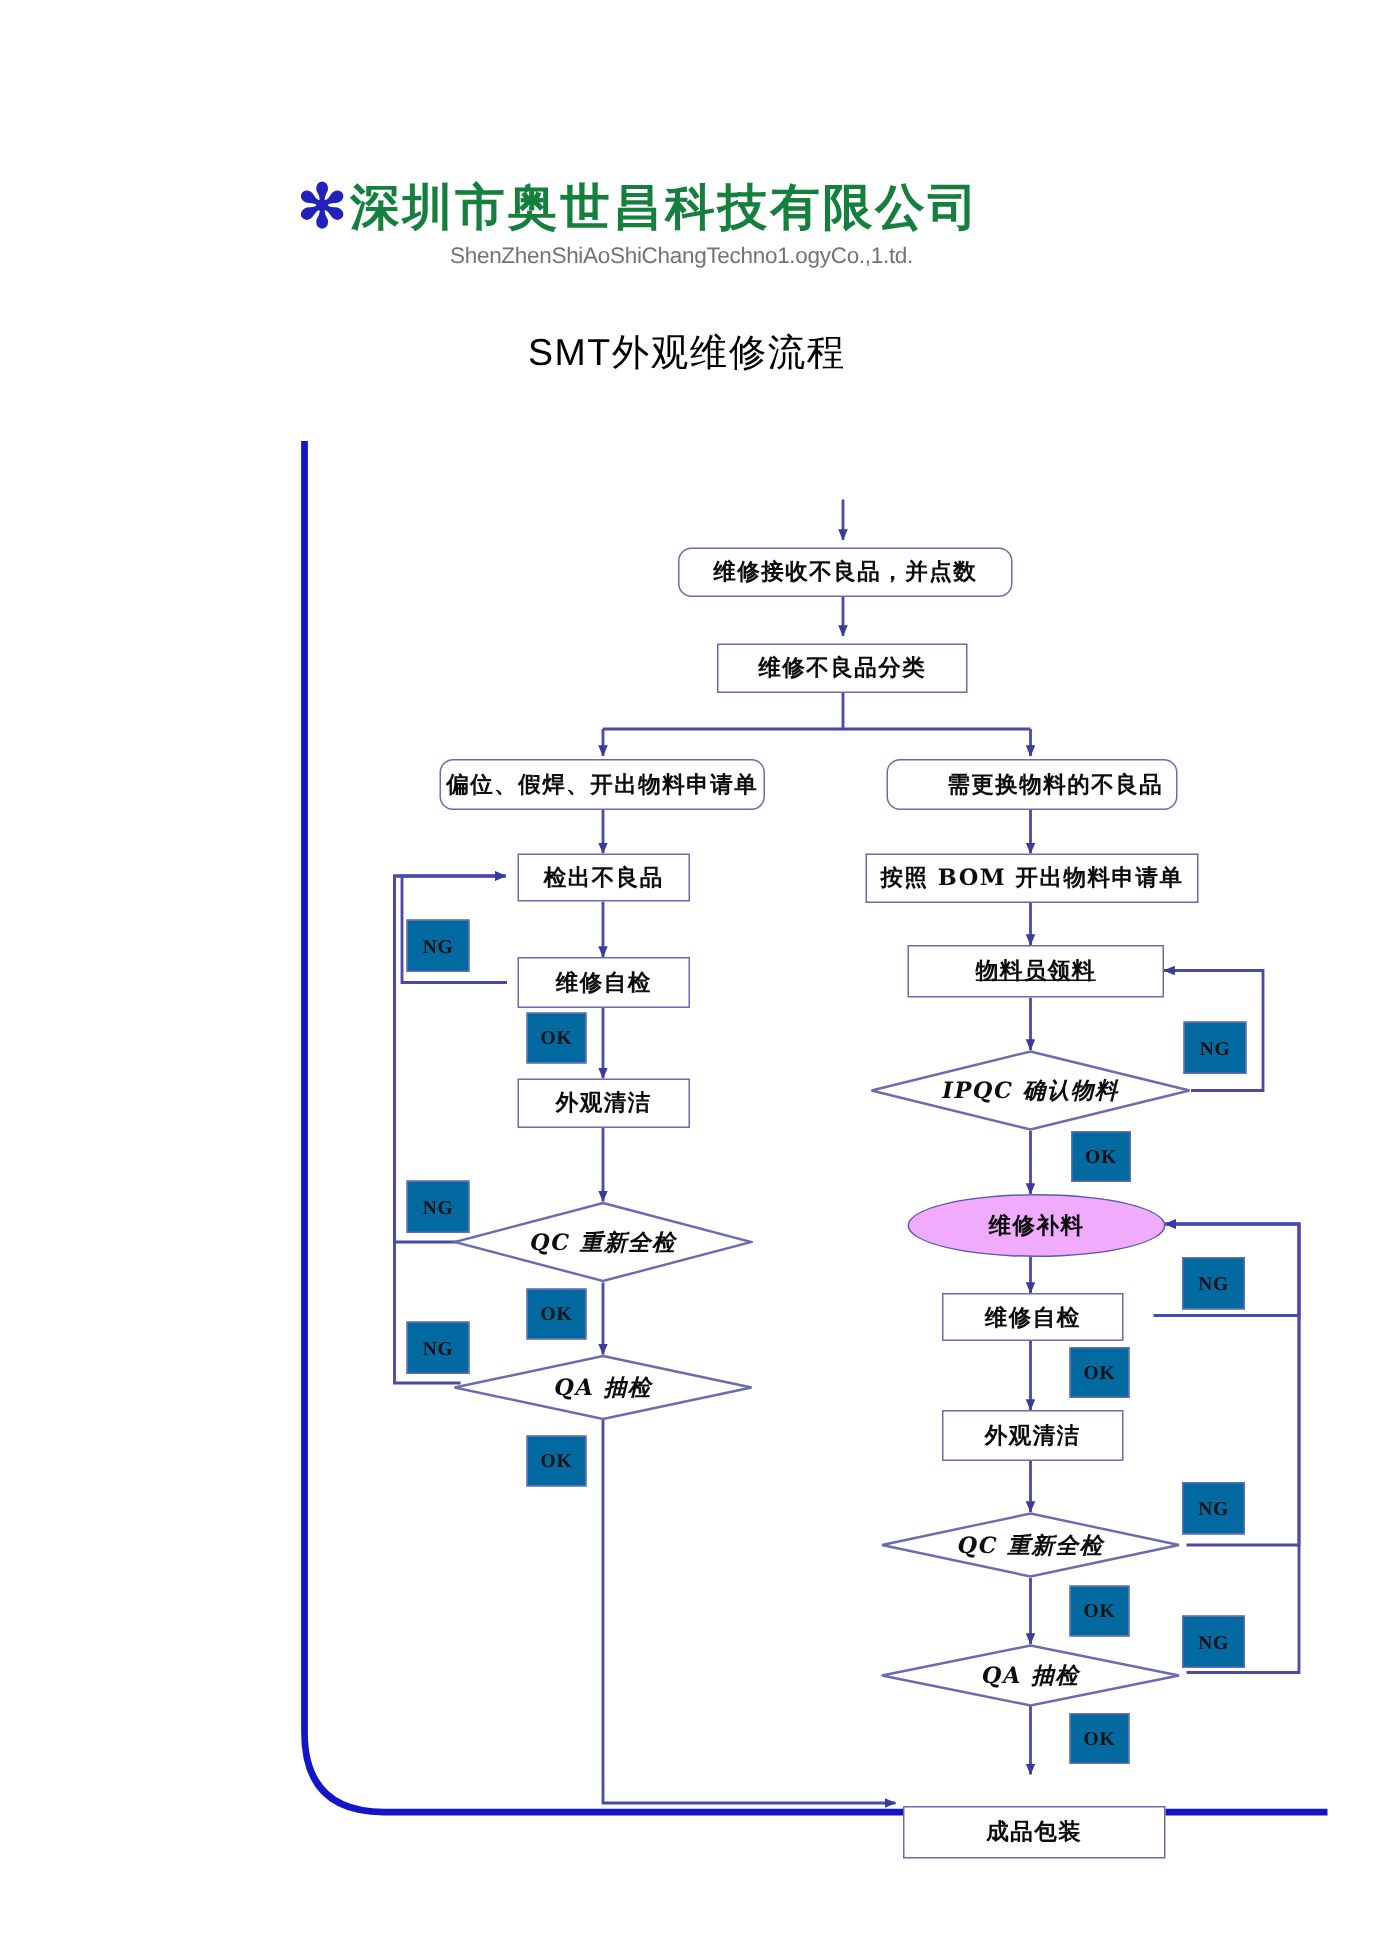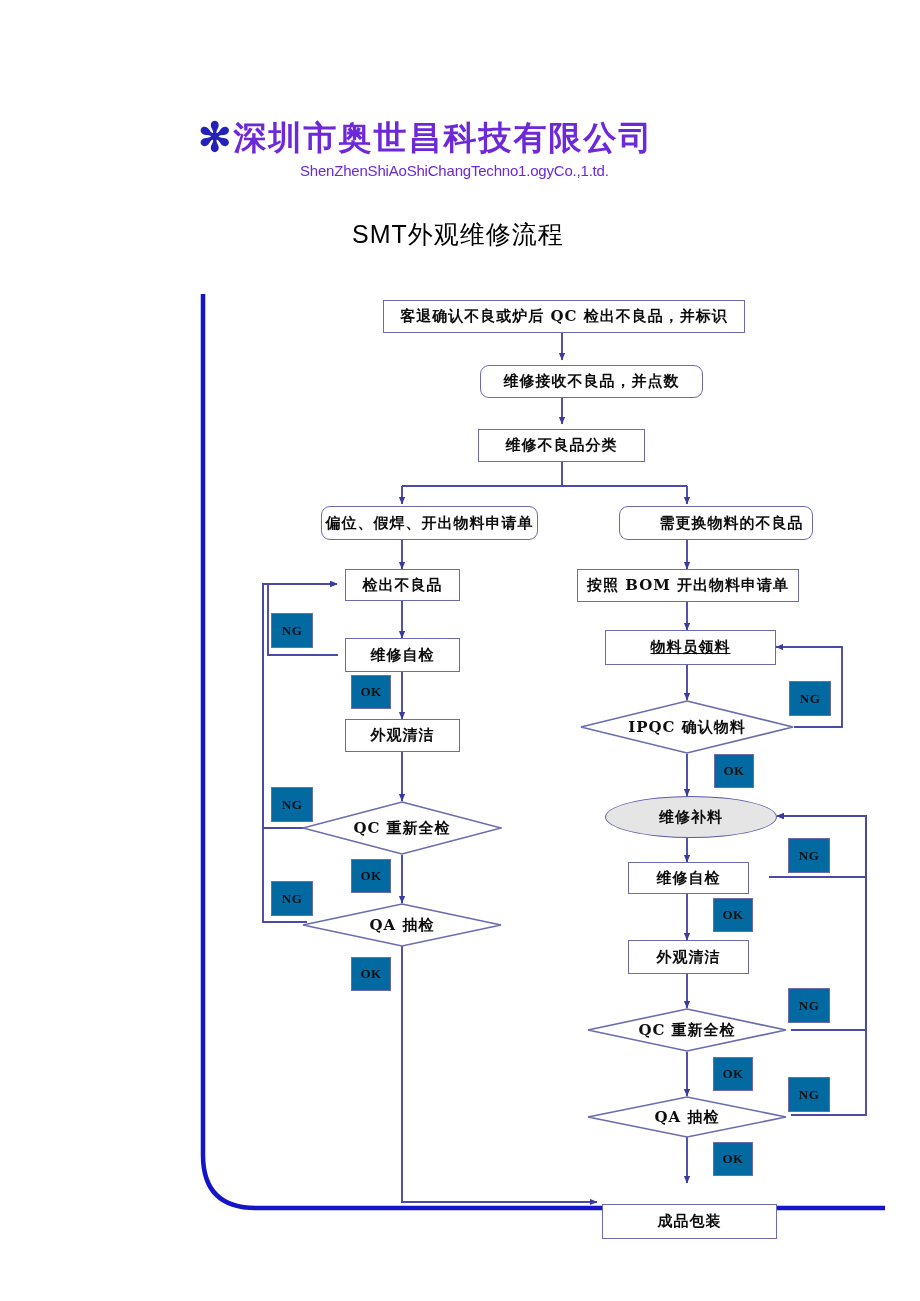--- a/index.html
+++ b/index.html
@@ -14,26 +14,26 @@
   .company-line{
     position:absolute;left:198px;top:112px;width:520px;height:52px;
     display:flex;align-items:center;white-space:nowrap;
   }
   .asterisk{
     color:#2222bb;font-size:40px;line-height:1;font-weight:600;
     font-family:"Liberation Serif",serif;margin-right:2px;
   }
   .company-cn{
     font-family:"DejaVu Serif",serif;
-    font-size:33px;letter-spacing:2px;color:#6d28d9;font-weight:700;
+    font-size:33px;letter-spacing:2px;color:#15803d;font-weight:700;
   }
   .company-en{
     position:absolute;left:300px;top:162px;width:560px;height:22px;
     font-family:"Liberation Sans","DejaVu Sans",sans-serif;
-    font-size:15px;color:#6d28d9;white-space:nowrap;letter-spacing:-0.2px;
+    font-size:15px;color:#737373;white-space:nowrap;letter-spacing:-0.2px;
   }
   .doc-title{
     position:absolute;left:352px;top:218px;width:400px;height:34px;
     font-family:Liberation Sans, sans-serif;
     font-size:25px;color:#000000;white-space:nowrap;letter-spacing:1px;
   }
 
   
   #frame{position:absolute;left:0;top:0;width:920px;height:1301px;pointer-events:none;}
 
@@ -43,44 +43,45 @@
   
   .node{
     position:absolute;box-sizing:border-box;
     border:1.3px solid #6b6bb0;background:#ffffff;
     display:flex;align-items:center;justify-content:center;
     color:#0d0d0d;text-align:center;white-space:nowrap;
     font-family:"DejaVu Serif","Liberation Serif",serif;
     font-weight:700;
   }
   .node.rect{border-radius:0;}
-  .node.round{border-radius:9px;margin-left:28px;}
+  .node.round{border-radius:9px;}
   .node.cn{font-size:15px;letter-spacing:1px;}
 
   .tag{
     position:absolute;box-sizing:border-box;
     border:1.3px solid #6b6bb0;background:#0369a1;
     display:flex;align-items:center;justify-content:center;
     font-family:"Liberation Serif","DejaVu Serif",serif;
     font-size:13px;color:#111;font-weight:600;letter-spacing:0.5px;
   }
 
   .diamond{
     position:absolute;
     display:flex;align-items:center;justify-content:center;
     font-family:"DejaVu Serif","Liberation Serif",serif;
     font-size:15px;font-weight:700;color:#0d0d0d;white-space:nowrap;
     letter-spacing:1px;
+    font-style:italic;
   }
   .diamond .dshape{position:absolute;left:0;top:0;width:100%;height:100%;}
   .diamond .dlabel{position:relative;z-index:2;}
 
   .ellipse{
     position:absolute;box-sizing:border-box;
-    border:1.4px solid #5a5aa8;background:#e5e5e5;border-radius:50%;
+    border:1.4px solid #5a5aa8;background:#f0abfc;border-radius:50%;
     display:flex;align-items:center;justify-content:center;
     font-family:"DejaVu Serif","Liberation Serif",serif;
     font-size:15px;font-weight:700;color:#0d0d0d;letter-spacing:1px;
     white-space:nowrap;
   }
 </style>
 </head>
 <body>
 
 <div id="root">
@@ -137,21 +138,20 @@
       <path d="M791,1030 L866,1030 L866,816 L777,816"></path>
       <path d="M791,1115 L866,1115 L866,816 L777,816"></path>
     </g>
 
     <g fill="none" stroke="#4a4aa8" stroke-width="1.9">
       <path d="M562,462 L562,486"></path>
       <path d="M402,486 L687,486"></path>
     </g>
   </svg>
 
-  <div class="node rect cn" style="left:383px;top:300px;width:362px;height:33px;">客退确认不良或炉后 QC 检出不良品，并标识</div>
 
   <div class="node round cn" style="left:452px;top:365px;width:223px;height:33px;">维修接收不良品，并点数</div>
 
   <div class="node rect cn" style="left:478px;top:429px;width:167px;height:33px;">维修不良品分类</div>
 
   <div class="node round cn" style="left:293px;top:506px;width:217px;height:34px;">偏位、假焊、开出物料申请单</div>
 
   <div class="node round cn" style="left:591px;top:506px;width:194px;height:34px;padding-left:31px;">需更换物料的不良品</div>
 
   <div class="node rect cn" style="left:345px;top:569px;width:115px;height:32px;">检出不良品</div>

